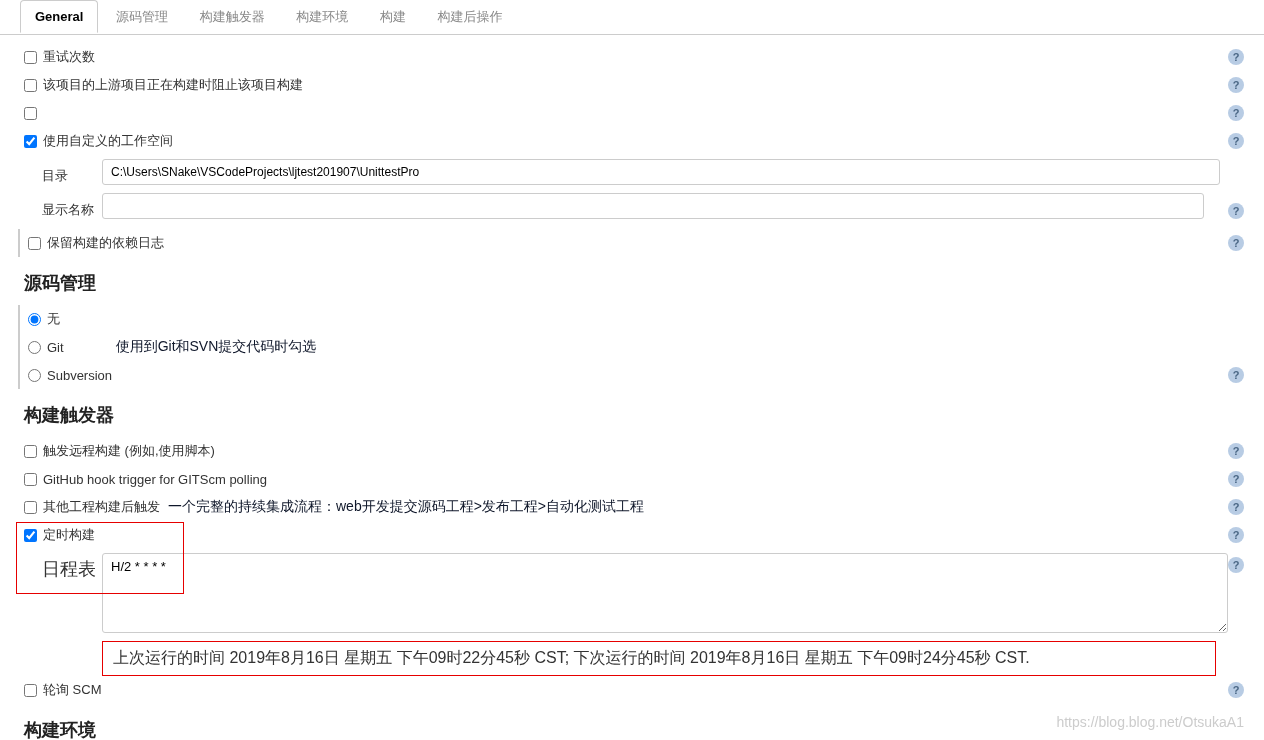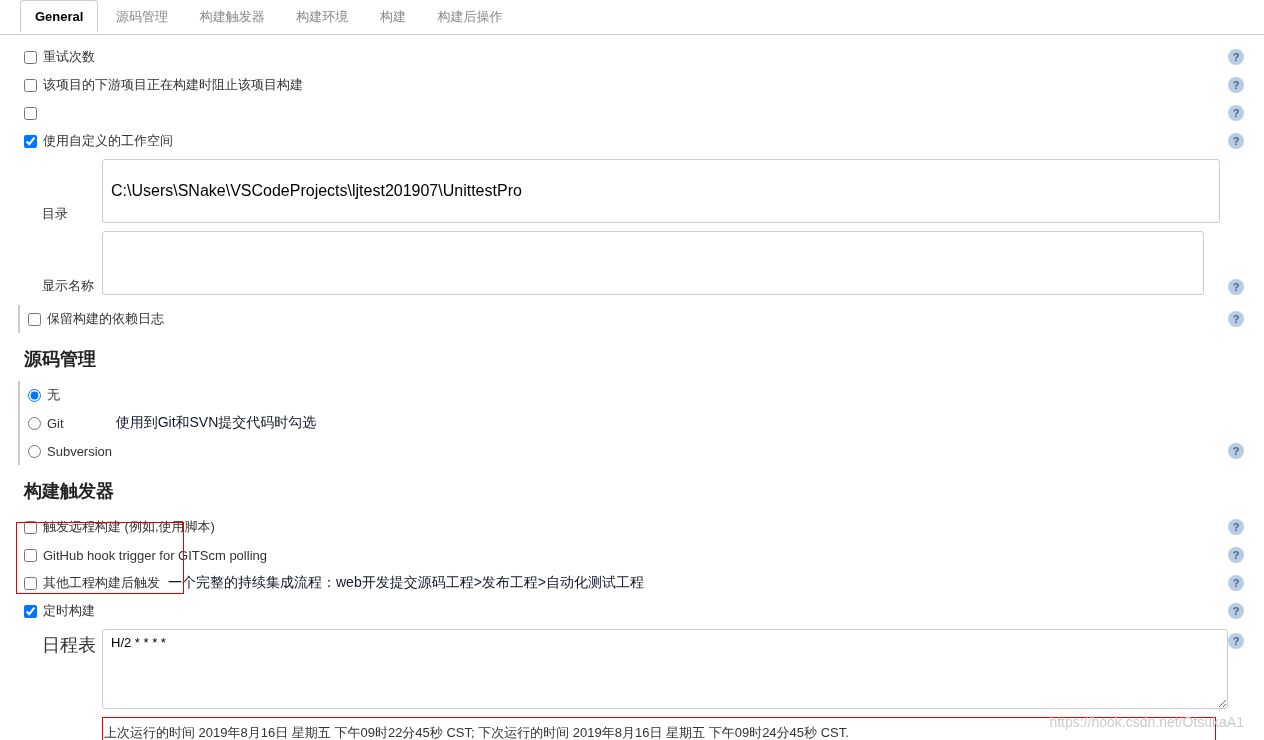--- a/index.html
+++ b/index.html
@@ -7,29 +7,29 @@
 .tabs { border-bottom: 1px solid #ccc; padding-left: 20px; }
 .tab { display: inline-block; padding: 8px 14px; color: #888; cursor: pointer; font-size: 13px; }
 .tab.active { color: #000; font-weight: bold; border: 1px solid #ccc; border-bottom: 1px solid #fff; border-radius: 4px 4px 0 0; margin-bottom: -1px; background: #fff; }
 .content { padding: 8px 20px 8px 24px; }
 .row { display: flex; align-items: center; padding: 4px 0; min-height: 28px; position: relative; }
 .row input[type="checkbox"], .row input[type="radio"] { margin-right: 6px; }
 .label { font-size: 13px; }
 .help-icon { margin-left: auto; color: #4a6785; background: #b8cce4; width: 16px; height: 16px; border-radius: 50%; display: inline-flex; align-items: center; justify-content: center; font-size: 11px; font-weight: bold; flex-shrink: 0; }
 .field-row { display: flex; align-items: flex-end; padding: 4px 0; }
 .field-label { width: 60px; margin-left: 18px; font-size: 13px; }
-.text-input { flex: 1; border: 1px solid #ccc; border-radius: 3px; padding: 22px 8px; font-size: 16px; margin-right: 24px; }
+.text-input { flex: 1; border: 1px solid #ccc; border-radius: 3px; padding: 5px 8px; font-size: 12px; margin-right: 24px; }
 .section-header { font-size: 18px; font-weight: bold; padding: 14px 0 10px 0; color: #222; }
 .border-left { border-left: 2px solid #ccc; padding-left: 8px; margin-left: -6px; }
 .annotation { color: #0f172a; font-size: 14px; margin-left: 20px; }
 .cron-box { position: absolute; border: 1px solid #e60000; left: 16px; top: 522px; width: 168px; height: 72px; pointer-events: none; }
 .cron-area { display: flex; align-items: flex-start; padding: 4px 0; }
 .cron-label { width: 60px; margin-left: 18px; font-size: 18px; padding-top: 4px; }
 .cron-textarea { flex: 1; border: 1px solid #ccc; border-radius: 3px; padding: 5px 8px; font-size: 13px; height: 80px; resize: both; margin-right: 0; font-family: inherit; }
-.schedule-info { margin-left: 78px; border: 1px solid #e60000; padding: 6px 1px; font-size: 13px; color: #333; margin-right: 28px; margin-top: 4px; }
+.schedule-info { margin-left: 78px; border: 1px solid #e60000; padding: 6px 10px; font-size: 16px; color: #333; margin-right: 28px; margin-top: 4px; }
 .watermark { position: fixed; bottom: 10px; right: 20px; color: #ccc; font-size: 14px; }
 </style>
 </head>
 <body>
 
 <div class="tabs">
   <span class="tab active">General</span>
   <span class="tab">源码管理</span>
   <span class="tab">构建触发器</span>
   <span class="tab">构建环境</span>
@@ -40,21 +40,21 @@
 <div class="content">
 
   <div class="row">
     <input type="checkbox" style="">
     <span class="label">重试次数</span>
     <span class="help-icon">?</span>
   </div>
 
   <div class="row">
     <input type="checkbox" style="">
-    <span class="label">该项目的下游项目正在构建时阻止该项目构建</span>
+    <span class="label">该项目的上游项目正在构建时阻止该项目构建</span>
     <span class="help-icon">?</span>
   </div>
 
   <div class="row">
     <input type="checkbox" style="">
     <span class="help-icon">?</span>
   </div>
 
   <div class="row">
     <input type="checkbox" checked="" style="">
@@ -138,13 +138,13 @@
     <span class="label">轮询 SCM</span>
     <span class="help-icon">?</span>
   </div>
 
   <div class="section-header">构建环境</div>
 
 </div>
 
 <div class="cron-box"></div>
 
-<div class="watermark">https://hook.csdn.net/OtsukaA1</div>
+<div class="watermark">https://blog.blog.net/OtsukaA1</div>
 
 </body></html>

